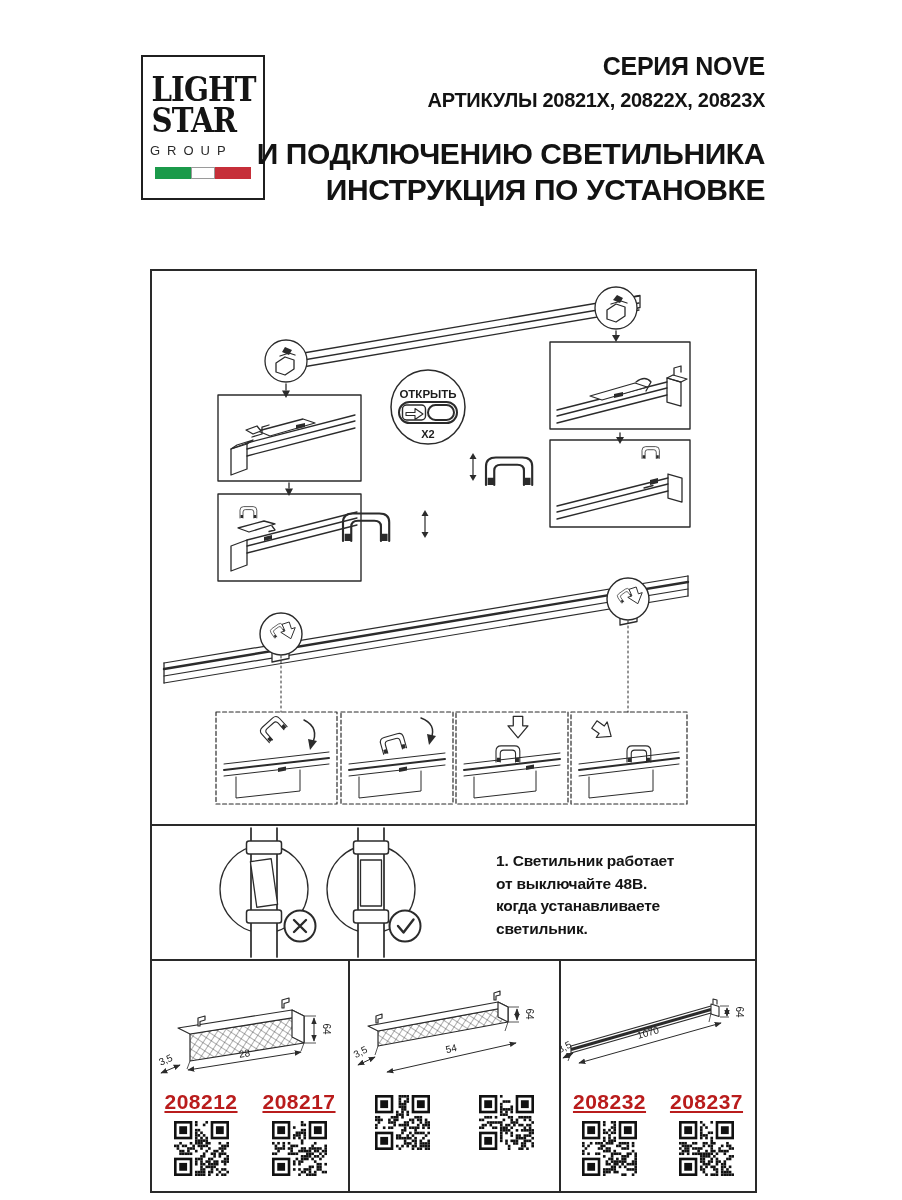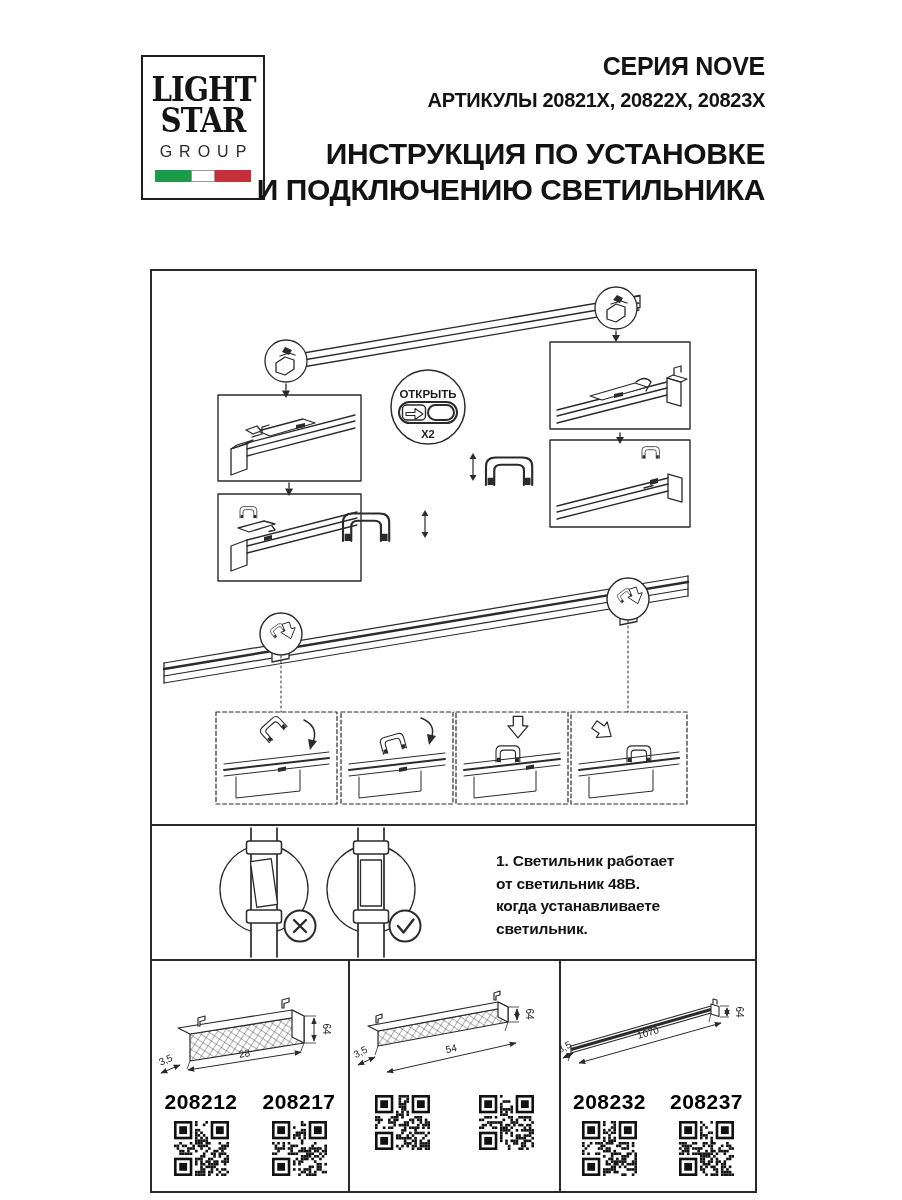--- a/index.html
+++ b/index.html
@@ -1,24 +1,24 @@
 <!DOCTYPE html>
 <html><head>
 <meta charset="utf-8">
 <style>
   html,body{margin:0;padding:0;background:#fff;}
   .page{position:relative;width:902px;height:1200px;background:#ffffff;overflow:hidden;
         font-family:"Liberation Sans",sans-serif;color:#111;}
   
   .logo{position:absolute;left:141px;top:55px;width:120px;height:141px;border:2px solid #1f1f1f;
-        text-align:center;background:#fff;}
+        background:#fff;}
   .logo-word{font-family:"DejaVu Serif","Liberation Serif",serif;font-weight:bold;font-size:34px;
              line-height:31px;letter-spacing:-1px;color:#141414;transform:scaleX(.86);}
   .logo-words{margin-top:17px;}
-  .logo-group{margin-top:7px;font-size:16px;letter-spacing:7px;padding-left:7px;color:#2a2a2a;font-weight:400;}
+  .logo-group{margin-top:7px;font-size:13px;letter-spacing:7px;padding-left:7px;color:#2a2a2a;font-weight:400;}
   .flag{margin:9px auto 0;width:96px;height:12px;display:flex;}
   .flag .fg{width:38%;background:#1b9a4a;}
   .flag .fw{width:24%;background:#ffffff;border:1px solid #9a9a9a;box-sizing:border-box;}
   .flag .fr{width:38%;background:#c62f39;}
   .titles{position:absolute;top:52px;right:137px;width:560px;text-align:right;color:#131313;}
   .series{font-size:25px;font-weight:bold;letter-spacing:-.3px;}
   .articles{font-size:20px;font-weight:bold;letter-spacing:-.3px;margin-top:8px;}
   .main-title{font-size:30px;font-weight:bold;letter-spacing:-.4px;line-height:36px;margin-top:24px;}
   
   .mainbox{position:absolute;left:150px;top:269px;width:607px;height:924px;border:2px solid #2a2a2a;
@@ -35,21 +35,21 @@
   .warn-text{position:absolute;left:344px;top:24px;width:255px;font-size:15.5px;line-height:22.5px;
              color:#141414;letter-spacing:-.2px;}
   
   .product{position:relative;height:230px;}
   .p1{width:196px;}
   .p2{width:209px;border-left:2px solid #2a2a2a;box-sizing:content-box;}
   .p3{width:194px;border-left:2px solid #2a2a2a;}
   .prod-draw{display:block;margin-top:5px;}
   .dim{font-size:10px;fill:#1c1c1c;text-anchor:middle;}
   .art-row{display:flex;justify-content:space-around;font-size:21px;font-weight:600;
-           letter-spacing:.5px;color:#000000;margin-top:2px;}
+           letter-spacing:.5px;color:#b91c1c;margin-top:2px;text-decoration:underline;}
   .qr-row{display:flex;justify-content:space-around;margin-top:7px;}
   .qr-row svg{width:55px;height:55px;}
 </style>
 </head>
 <body>
 
 <div class="page">
 
   <div class="logo">
     <div class="logo-words">
@@ -61,22 +61,22 @@
       <span class="fg"></span>
       <span class="fw"></span>
       <span class="fr"></span>
     </div>
   </div>
 
   <div class="titles">
     <div class="series">СЕРИЯ NOVE</div>
     <div class="articles">АРТИКУЛЫ 20821X, 20822X, 20823X</div>
     <div class="main-title">
+      <div>И ПОДКЛЮЧЕНИЮ СВЕТИЛЬНИКА</div>
       <div>ИНСТРУКЦИЯ ПО УСТАНОВКЕ</div>
-      <div>И ПОДКЛЮЧЕНИЮ СВЕТИЛЬНИКА</div>
     </div>
   </div>
 
   <div class="mainbox">
 
     <div class="sec1">
       <svg class="diag" width="603" height="553" viewBox="0 0 603 553">
         <defs>
           <g id="clip">
             <path d="M0,20 V7 Q0,1 6,1 H22 Q28,1 28,7 V20" fill="none"></path>
@@ -318,21 +318,21 @@
             <rect x="-17.5" y="84" width="35" height="13" rx="2.5" fill="#fff" stroke-width="1.5"></rect>
           </g>
           <g>
             <circle cx="253" cy="100" r="15.5" fill="#fff" stroke-width="2"></circle>
             <path d="M246,100 l5.5,6.5 l10,-13" stroke-width="2.4"></path>
           </g>
         </g>
       </svg>
       <div class="warn-text">
         <div>1. Светильник работает</div>
-        <div>от светильник 48В.</div>
+        <div>от выключайте 48В.</div>
         <div>когда устанавливаете светильник.</div>
       </div>
     </div>
 
     <div class="sec3">
 
       <div class="product p1">
         <svg class="prod-draw" width="196" height="122" viewBox="0 0 196 122">
           <defs>
             <pattern id="latA" width="6" height="6" patternUnits="userSpaceOnUse" patternTransform="rotate(33)">

